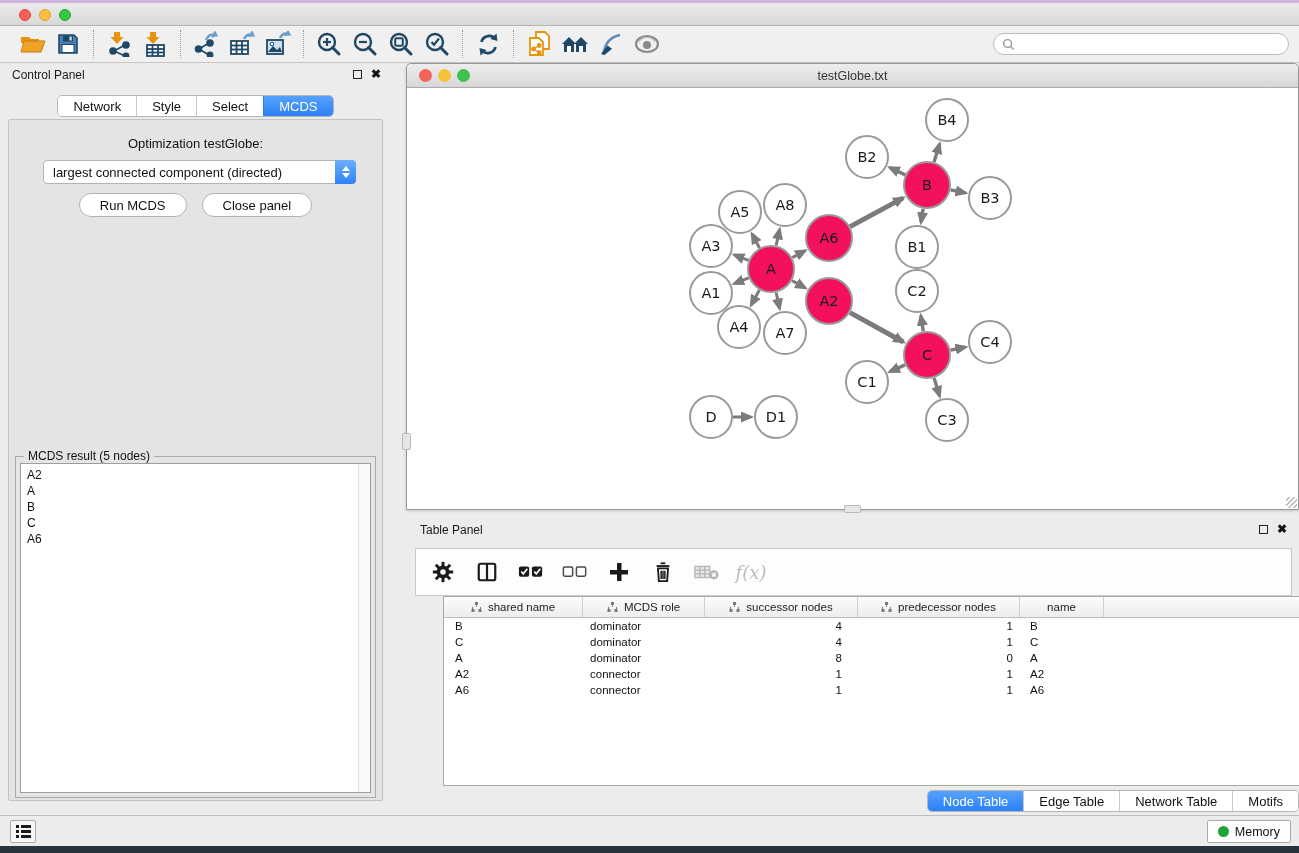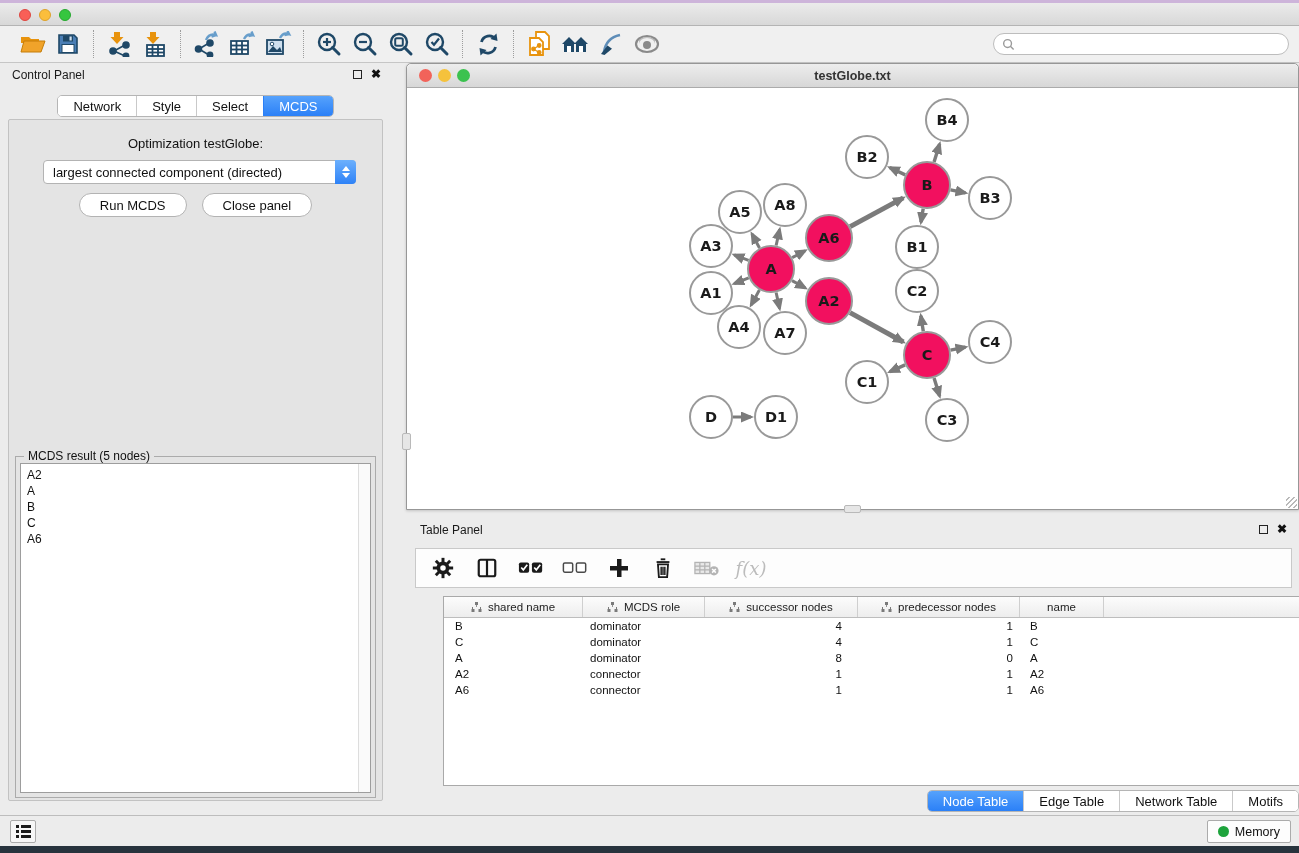--- a/index.html
+++ b/index.html
@@ -69,37 +69,37 @@
   .groupbox .gb-title { position:absolute; left:8px; top:-8px; background:#e4e4e4;
     padding:0 4px; font-size:12px; color:#111; }
   .gb-list { position:absolute; left:4px; top:6px; right:4px; bottom:4px; background:#fff;
     border:1px solid #9d9d9d; font-size:12px; color:#111; padding:3px 0 0 6px; line-height:16px; }
   .gb-scroll { position:absolute; right:0; top:0; bottom:0; width:12px; background:#fafafa;
     border-left:1px solid #ddd; }
 
   
   .net-window { position:absolute; left:406px; top:63px; width:893px; height:447px;
     background:#fff; border:1px solid #979797; border-radius:5px 5px 0 0;
-    box-shadow:0 1px 3px rgba(0,0,0,.18);font-weight:bold; }
+    box-shadow:0 1px 3px rgba(0,0,0,.18); }
   .net-titlebar { height:24px; background:linear-gradient(#ededed,#d7d7d7);
     border-bottom:1px solid #ababab; border-radius:5px 5px 0 0; position:relative; }
   .net-titlebar .title { position:absolute; width:100%; text-align:center; top:5px; font-size:12.5px; color:#333; }
   .net-lights { position:absolute; left:12px; top:5px; display:flex; gap:6px; }
   .net-light { width:13px; height:13px; border-radius:50%; }
   .net-canvas { position:absolute; left:0; top:24px; right:0; bottom:0; background:#fff; overflow:hidden; }
   .resize-grip { position:absolute; right:1px; bottom:1px; width:11px; height:11px;
     background:repeating-linear-gradient(135deg, transparent 0 2px, #b9b9b9 2px 3.5px); }
   .grabber-left { position:absolute; left:-5px; top:369px; width:9px; height:17px;
     background:#e6e6e6; border:1px solid #b9b9b9; border-radius:2px; }
   .grabber-bottom { position:absolute; left:437px; bottom:-4px; width:17px; height:8px;
     background:#e6e6e6; border:1px solid #b9b9b9; border-radius:2px; }
 
   
   .table-panel { position:absolute; left:406px; top:518px; width:893px; height:297px; background:#ececec; }
-  .tp-toolbar { position:absolute; left:9px; top:30px; width:877px; height:40px; background:#fdfdfd;
+  .tp-toolbar { position:absolute; left:9px; top:30px; width:877px; height:48px; background:#fdfdfd;
     border:1px solid #c9c9c9; display:flex; align-items:center; padding-left:12px; gap:14px; }
   .tp-btn { width:30px; height:30px; display:flex; align-items:center; justify-content:center; }
   .fx-label { font-size:18px; font-style:italic; color:#bcbcbc; font-family:"DejaVu Serif", serif; }
 
   .data-table { position:absolute; left:9px; top:78px; width:877px; height:190px; background:#fff;
     border:1px solid #a9a9a9;margin-left:28px; }
   .dt-header { display:flex; height:21px; background:linear-gradient(#fcfcfc,#ededed);
     border-bottom:1px solid #bdbdbd; }
   .dt-hcell { display:flex; align-items:center; justify-content:center; gap:6px;
     font-size:11.5px; color:#222; border-right:1px solid #cfcfcf; }

